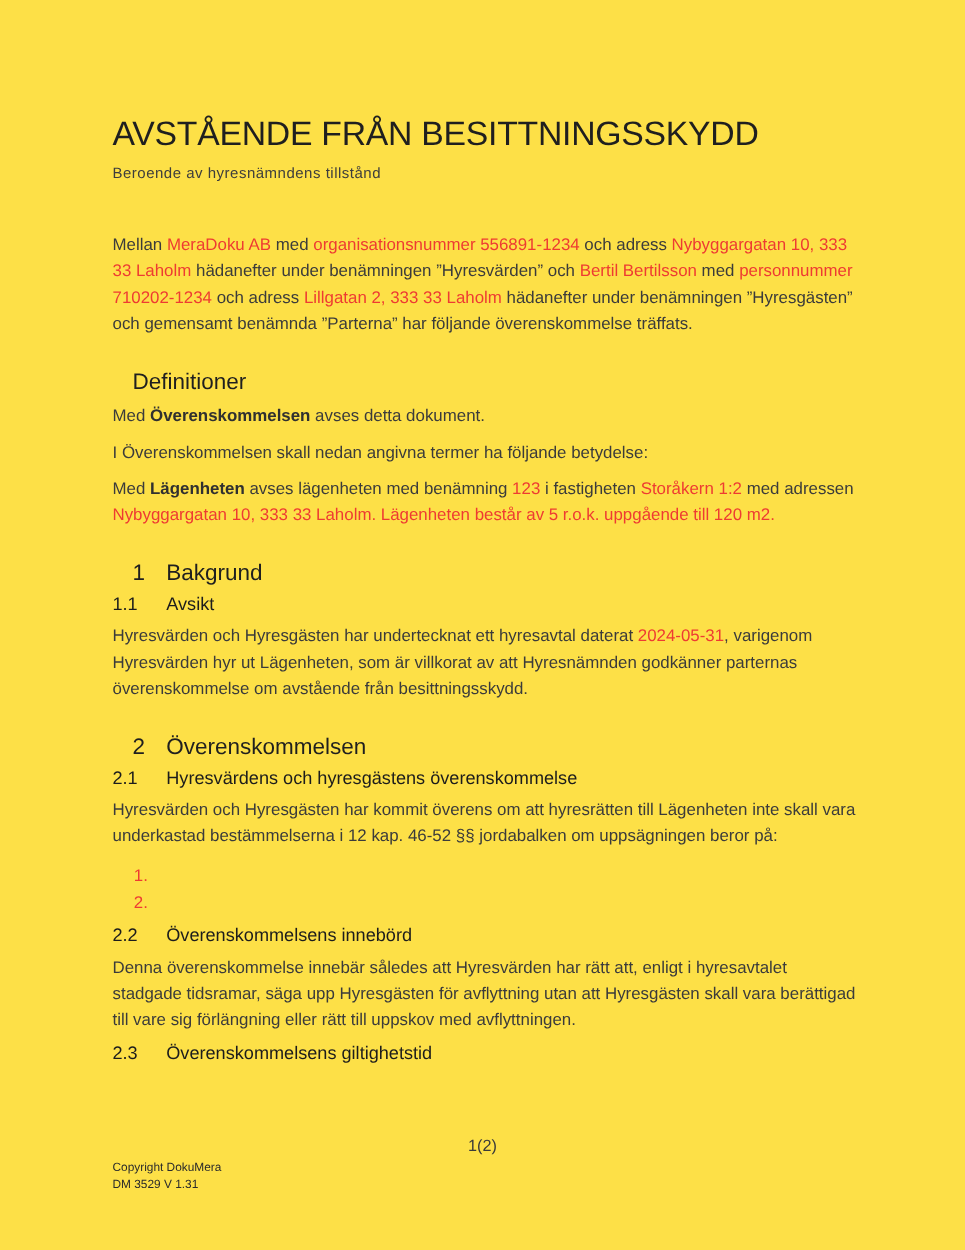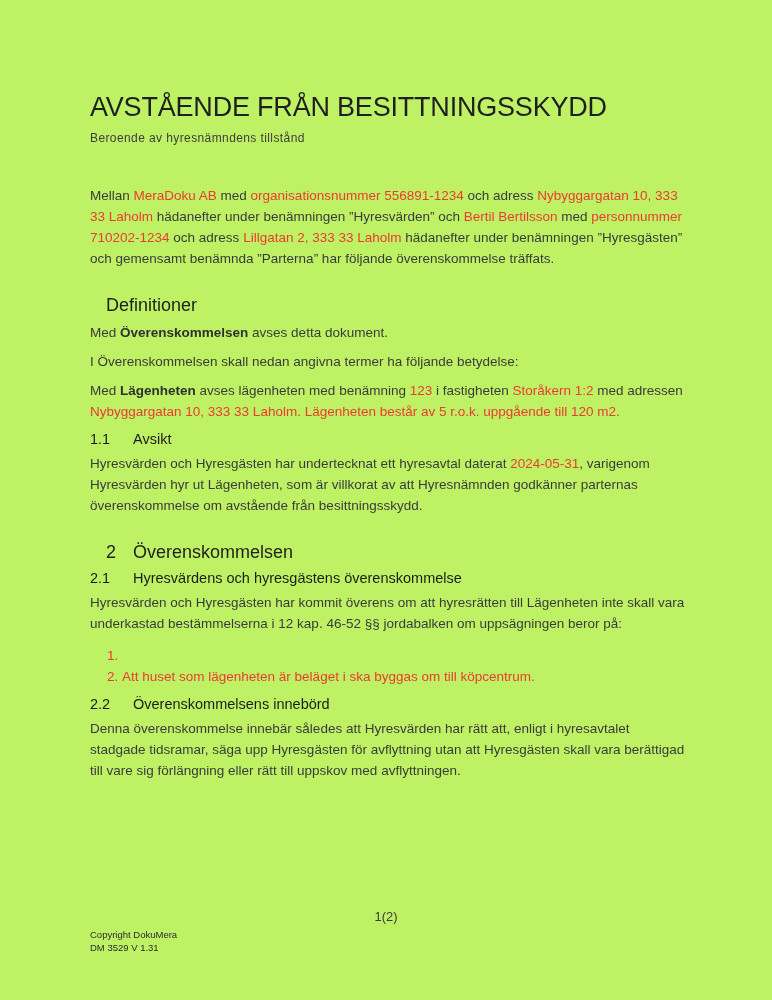--- a/index.html
+++ b/index.html
@@ -1,21 +1,21 @@
 <!DOCTYPE html>
 <html><head>
 <meta charset="utf-8">
 <style>
   * { margin: 0; padding: 0; box-sizing: border-box; }
   html, body { background: #ffffff; }
   .page {
     position: relative;
     width: 772px;
     height: 1000px;
-    background: #bef264;
+    background: #fde047;
     overflow: hidden;
     font-family: "Liberation Sans", sans-serif;
     color: #3b3b3b;
     padding: 90px 86px 0 90px;
   }
   h1.doc-title {
     font-size: 27px;
     line-height: 34px;
     font-weight: 400;
     letter-spacing: -0.2px;
@@ -91,42 +91,43 @@
   <h1 class="doc-title">AVSTÅENDE FRÅN BESITTNINGSSKYDD</h1>
   <div class="doc-subtitle">Beroende av hyresnämndens tillstånd</div>
 
   <p class="body-par intro-par"><span>Mellan </span><span class="red">MeraDoku AB</span><span> med </span><span class="red">organisationsnummer 556891-1234</span><span> och adress </span><span class="red">Nybyggargatan 10, 333 33 Laholm</span><span> hädanefter under benämningen ”Hyresvärden” och </span><span class="red">Bertil Bertilsson</span><span> med </span><span class="red">personnummer 710202-1234</span><span> och adress </span><span class="red">Lillgatan 2, 333 33 Laholm</span><span> hädanefter under benämningen ”Hyresgästen” och gemensamt benämnda ”Parterna” har följande överenskommelse träffats.</span></p>
 
   <h2 class="sec-h">Definitioner</h2>
   <p class="body-par"><span>Med </span><span class="b">Överenskommelsen</span><span> avses detta dokument.</span></p>
   <p class="body-par">I Överenskommelsen skall nedan angivna termer ha följande betydelse:</p>
   <p class="body-par"><span>Med </span><span class="b">Lägenheten</span><span> avses lägenheten med benämning </span><span class="red">123</span><span> i fastigheten </span><span class="red">Storåkern 1:2</span><span> med adressen </span><span class="red">Nybyggargatan 10, 333 33 Laholm. Lägenheten består av 5 r.o.k. uppgående till 120 m2.</span></p>
 
+  <h2 class="sec-h"><span class="h2num">1</span><span>Bakgrund</span></h2>
 
   <h3 class="sub-h"><span class="h3num">1.1</span><span>Avsikt</span></h3>
   <p class="body-par"><span>Hyresvärden och Hyresgästen har undertecknat ett hyresavtal daterat </span><span class="red">2024-05-31</span><span>, varigenom Hyresvärden hyr ut Lägenheten, som är villkorat av att Hyresnämnden godkänner parternas överenskommelse om avstående från besittningsskydd.</span></p>
 
   <h2 class="sec-h"><span class="h2num">2</span><span>Överenskommelsen</span></h2>
 
   <h3 class="sub-h"><span class="h3num">2.1</span><span>Hyresvärdens och hyresgästens överenskommelse</span></h3>
   <p class="body-par"><span>Hyresvärden och Hyresgästen har kommit överens om att hyresrätten till Lägenheten inte skall vara underkastad bestämmelserna i 12 kap. 46-52 §§ jordabalken om uppsägningen beror på:</span></p>
 
   <ol class="red-list">
     <li>
         <span class="marker">1.</span>
       </li>
     <li>
         <span class="marker">2.</span>
-        <span>Att huset som lägenheten är beläget i ska byggas om till köpcentrum.</span>
       </li>
   </ol>
 
   <h3 class="sub-h"><span class="h3num">2.2</span><span>Överenskommelsens innebörd</span></h3>
   <p class="body-par"><span>Denna överenskommelse innebär således att Hyresvärden har rätt att, enligt i hyresavtalet stadgade tidsramar, säga upp Hyresgästen för avflyttning utan att Hyresgästen skall vara berättigad till vare sig förlängning eller rätt till uppskov med avflyttningen.</span></p>
 
+  <h3 class="sub-h"><span class="h3num">2.3</span><span>Överenskommelsens giltighetstid</span></h3>
 
   <div class="page-number">1(2)</div>
   <div class="copyright">
     <div>Copyright DokuMera</div>
     <div>DM 3529 V 1.31</div>
   </div>
 
 </div>
 
 </body></html>

